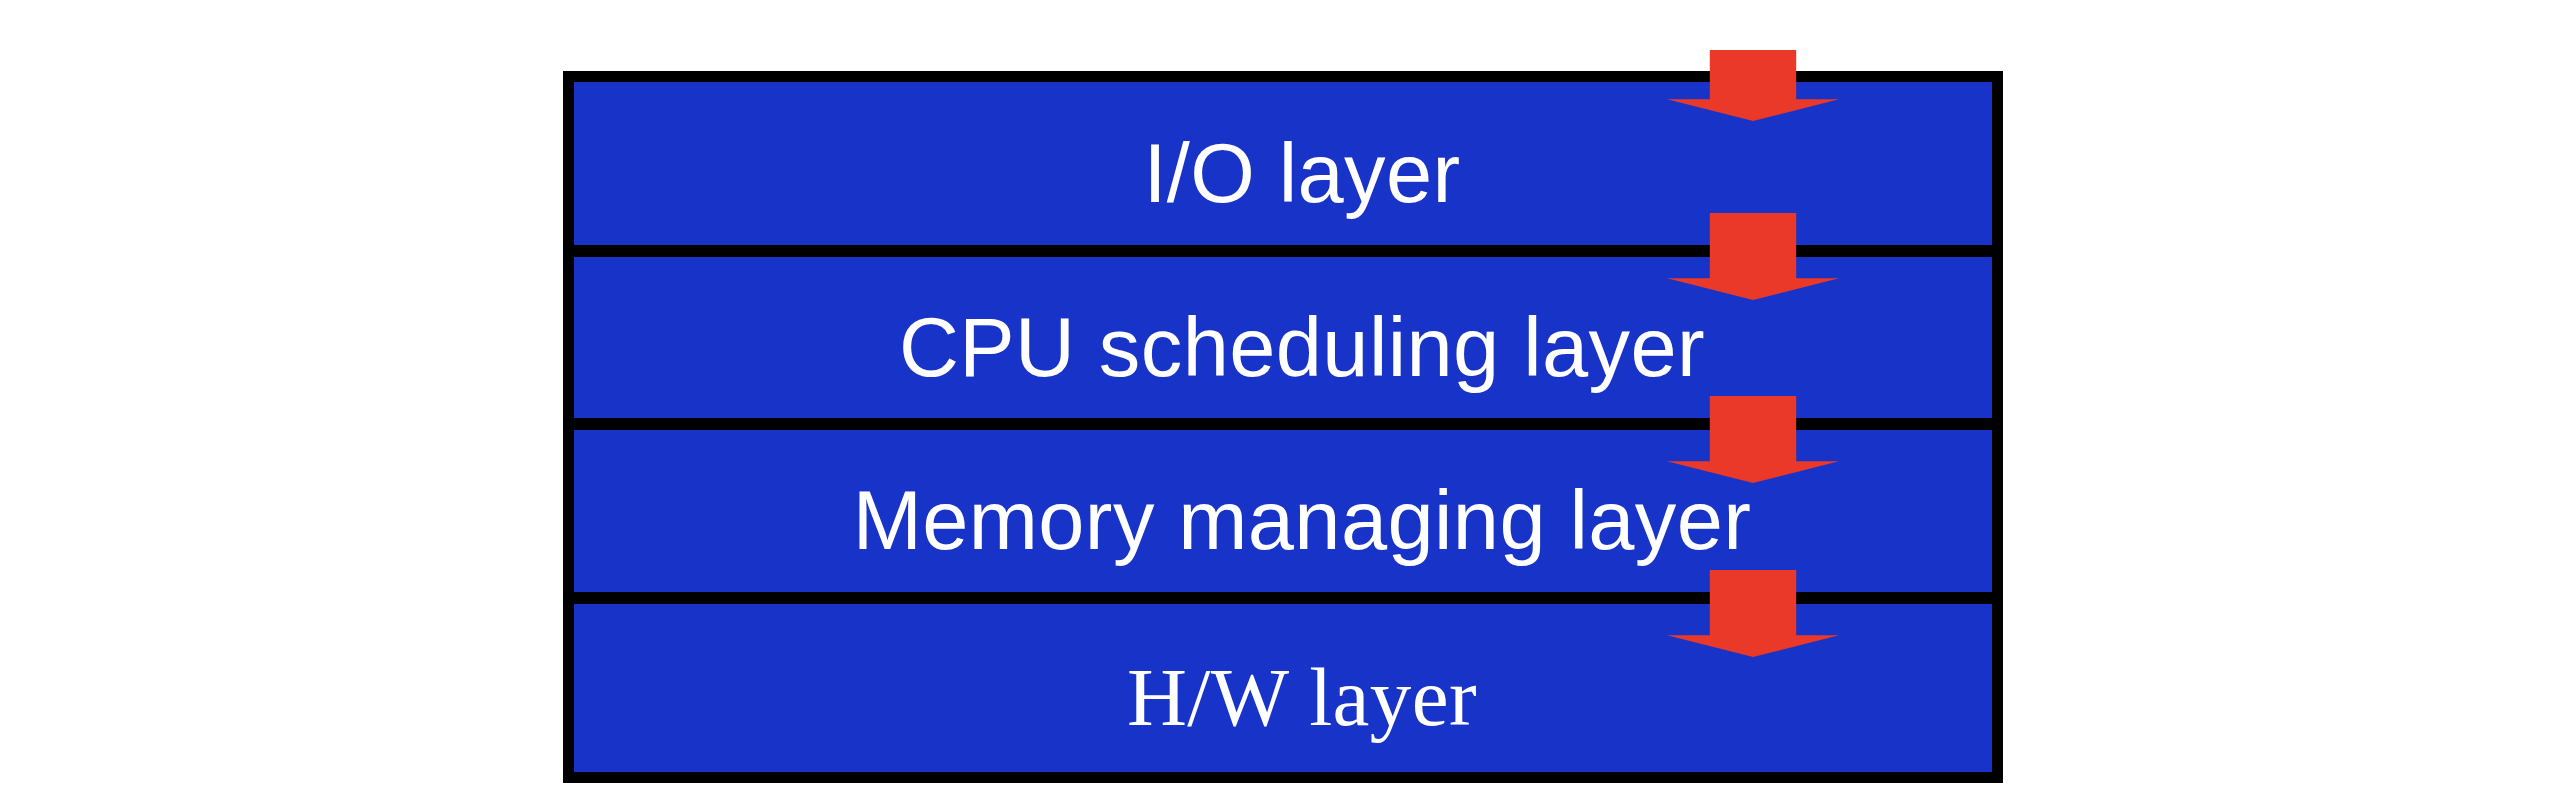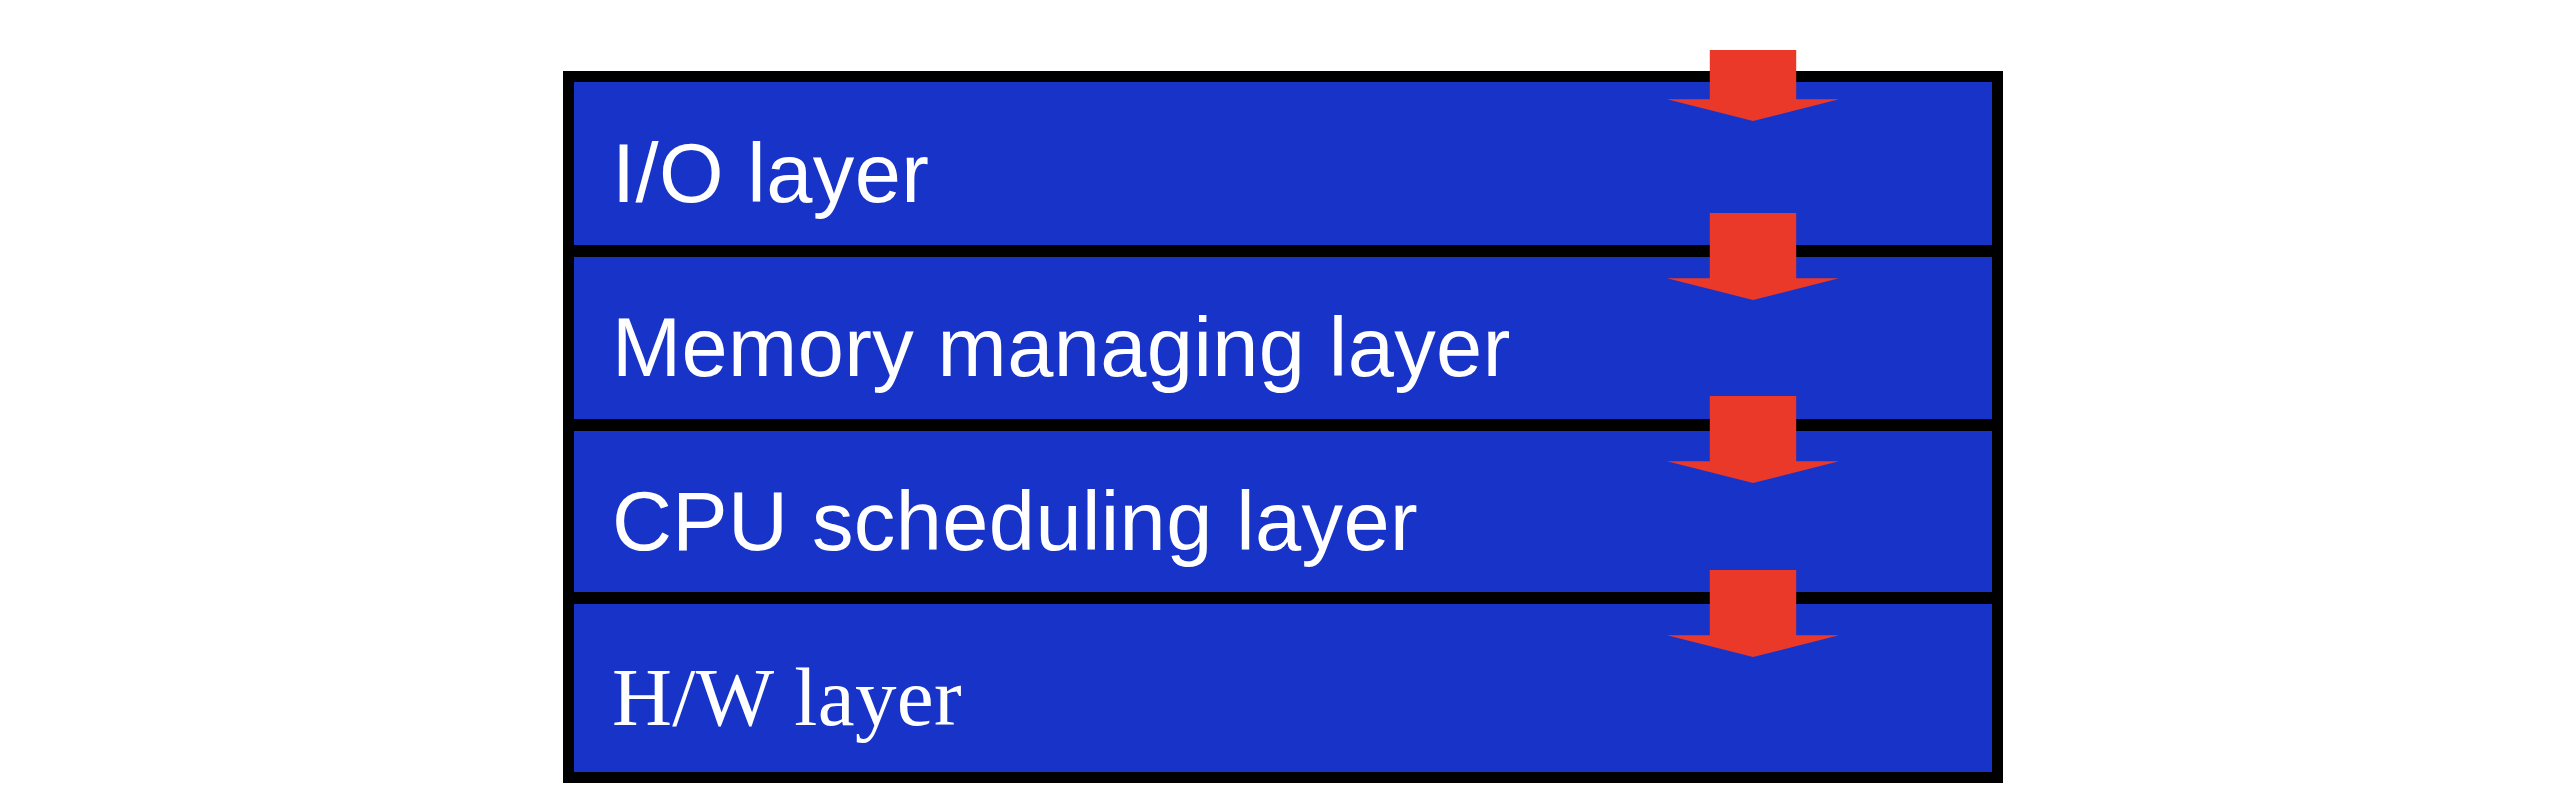--- a/index.html
+++ b/index.html
@@ -25,20 +25,21 @@
     border:11.2px solid var(--layer-border);
     display:flex;
     flex-direction:column;
     background:var(--layer-border);
   }
   .layer{
     background:var(--layer-fill);
     display:flex;
     align-items:center;
     width:100%;
+    justify-content:center;
   }
   .layer.l1{height:163px;}
   .layer.l2{height:174px;border-top:12px solid var(--layer-border);}
   .layer.l3{height:173px;border-top:12px solid var(--layer-border);}
   .layer.l4{flex:1;border-top:12px solid var(--layer-border);font-family:Liberation Serif, serif;}
   .layer-label{
     color:var(--label-text);
     font-size:83px;
     line-height:1.1;
     padding-left:38px;
@@ -61,25 +62,25 @@
 </style>
 </head>
 <body>
 
 <div class="stage">
 
   <div class="stack">
     <div class="layer l1">
       <span class="layer-label">I/O layer</span>
     </div>
+    <div class="layer l3">
+      <span class="layer-label">CPU scheduling layer</span>
+    </div>
     <div class="layer l2">
       <span class="layer-label">Memory managing layer</span>
-    </div>
-    <div class="layer l3">
-      <span class="layer-label">CPU scheduling layer</span>
     </div>
     <div class="layer l4">
       <span class="layer-label">H/W layer</span>
     </div>
   </div>
 
   <span class="flow-arrow arrow-1">
     <svg viewBox="0 0 215 88" preserveAspectRatio="none" aria-hidden="true">
       <polygon points="53.5,0 161.5,0 161.5,61 215,61 107.5,88 0,61 53.5,61"></polygon>
     </svg>

